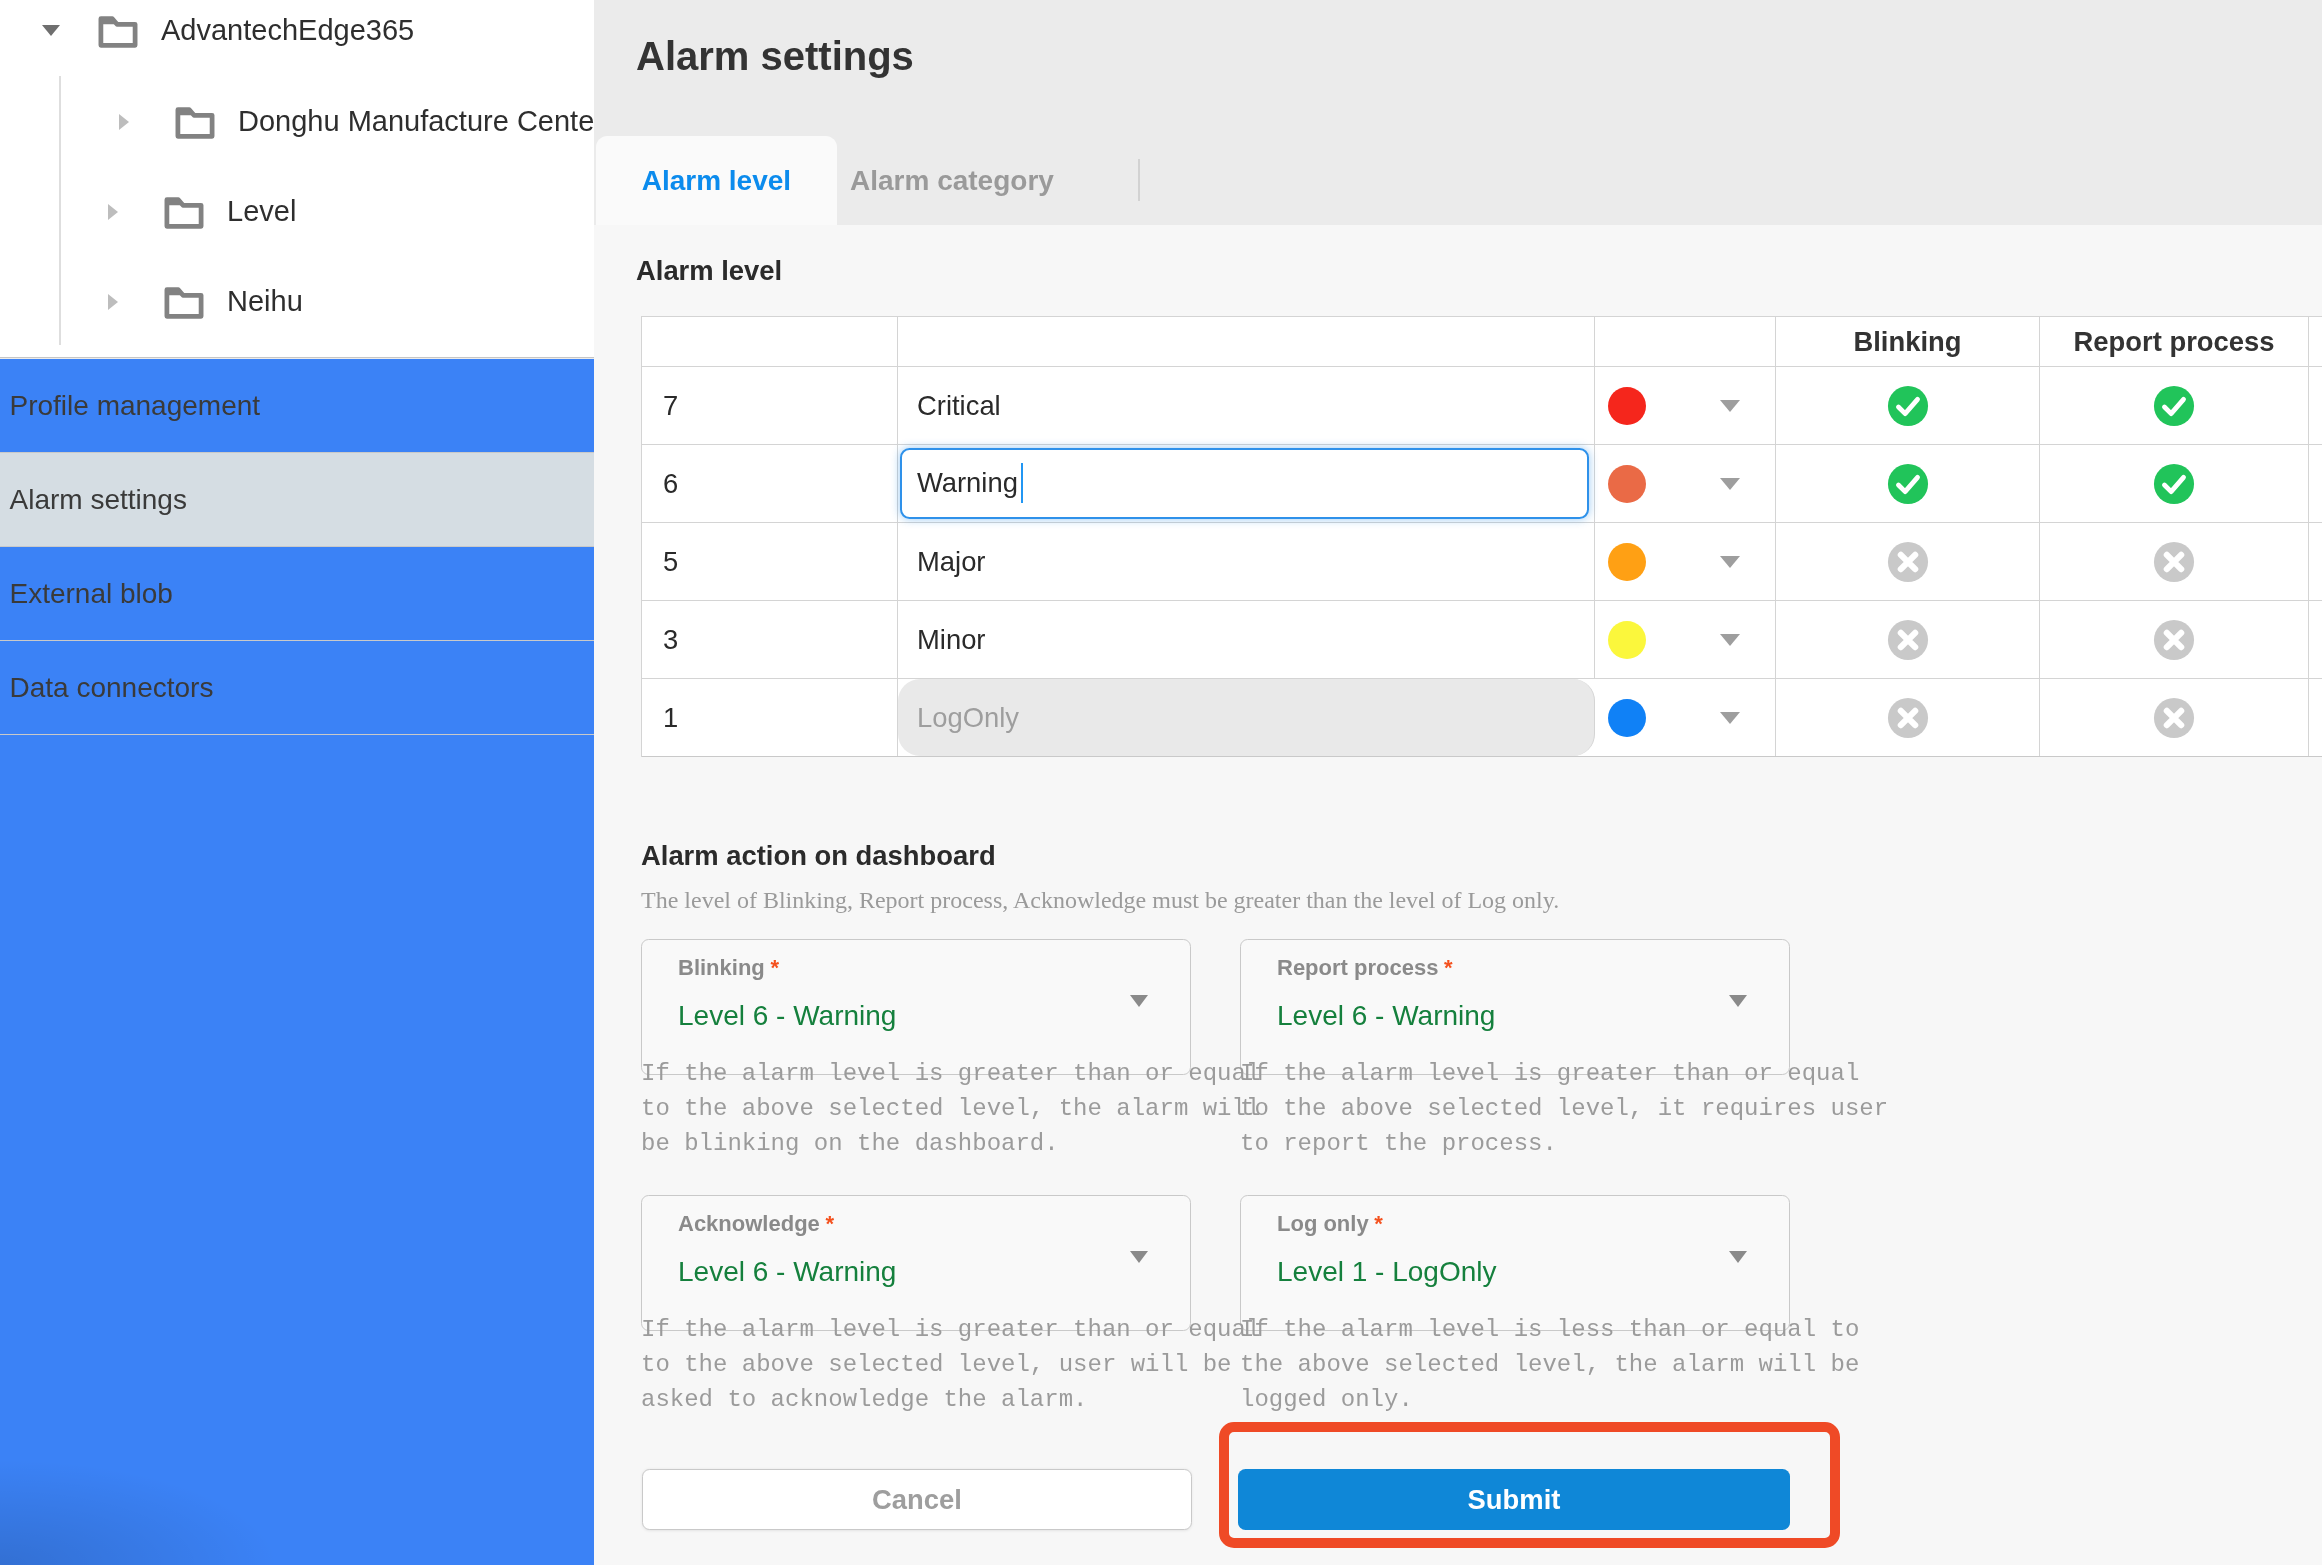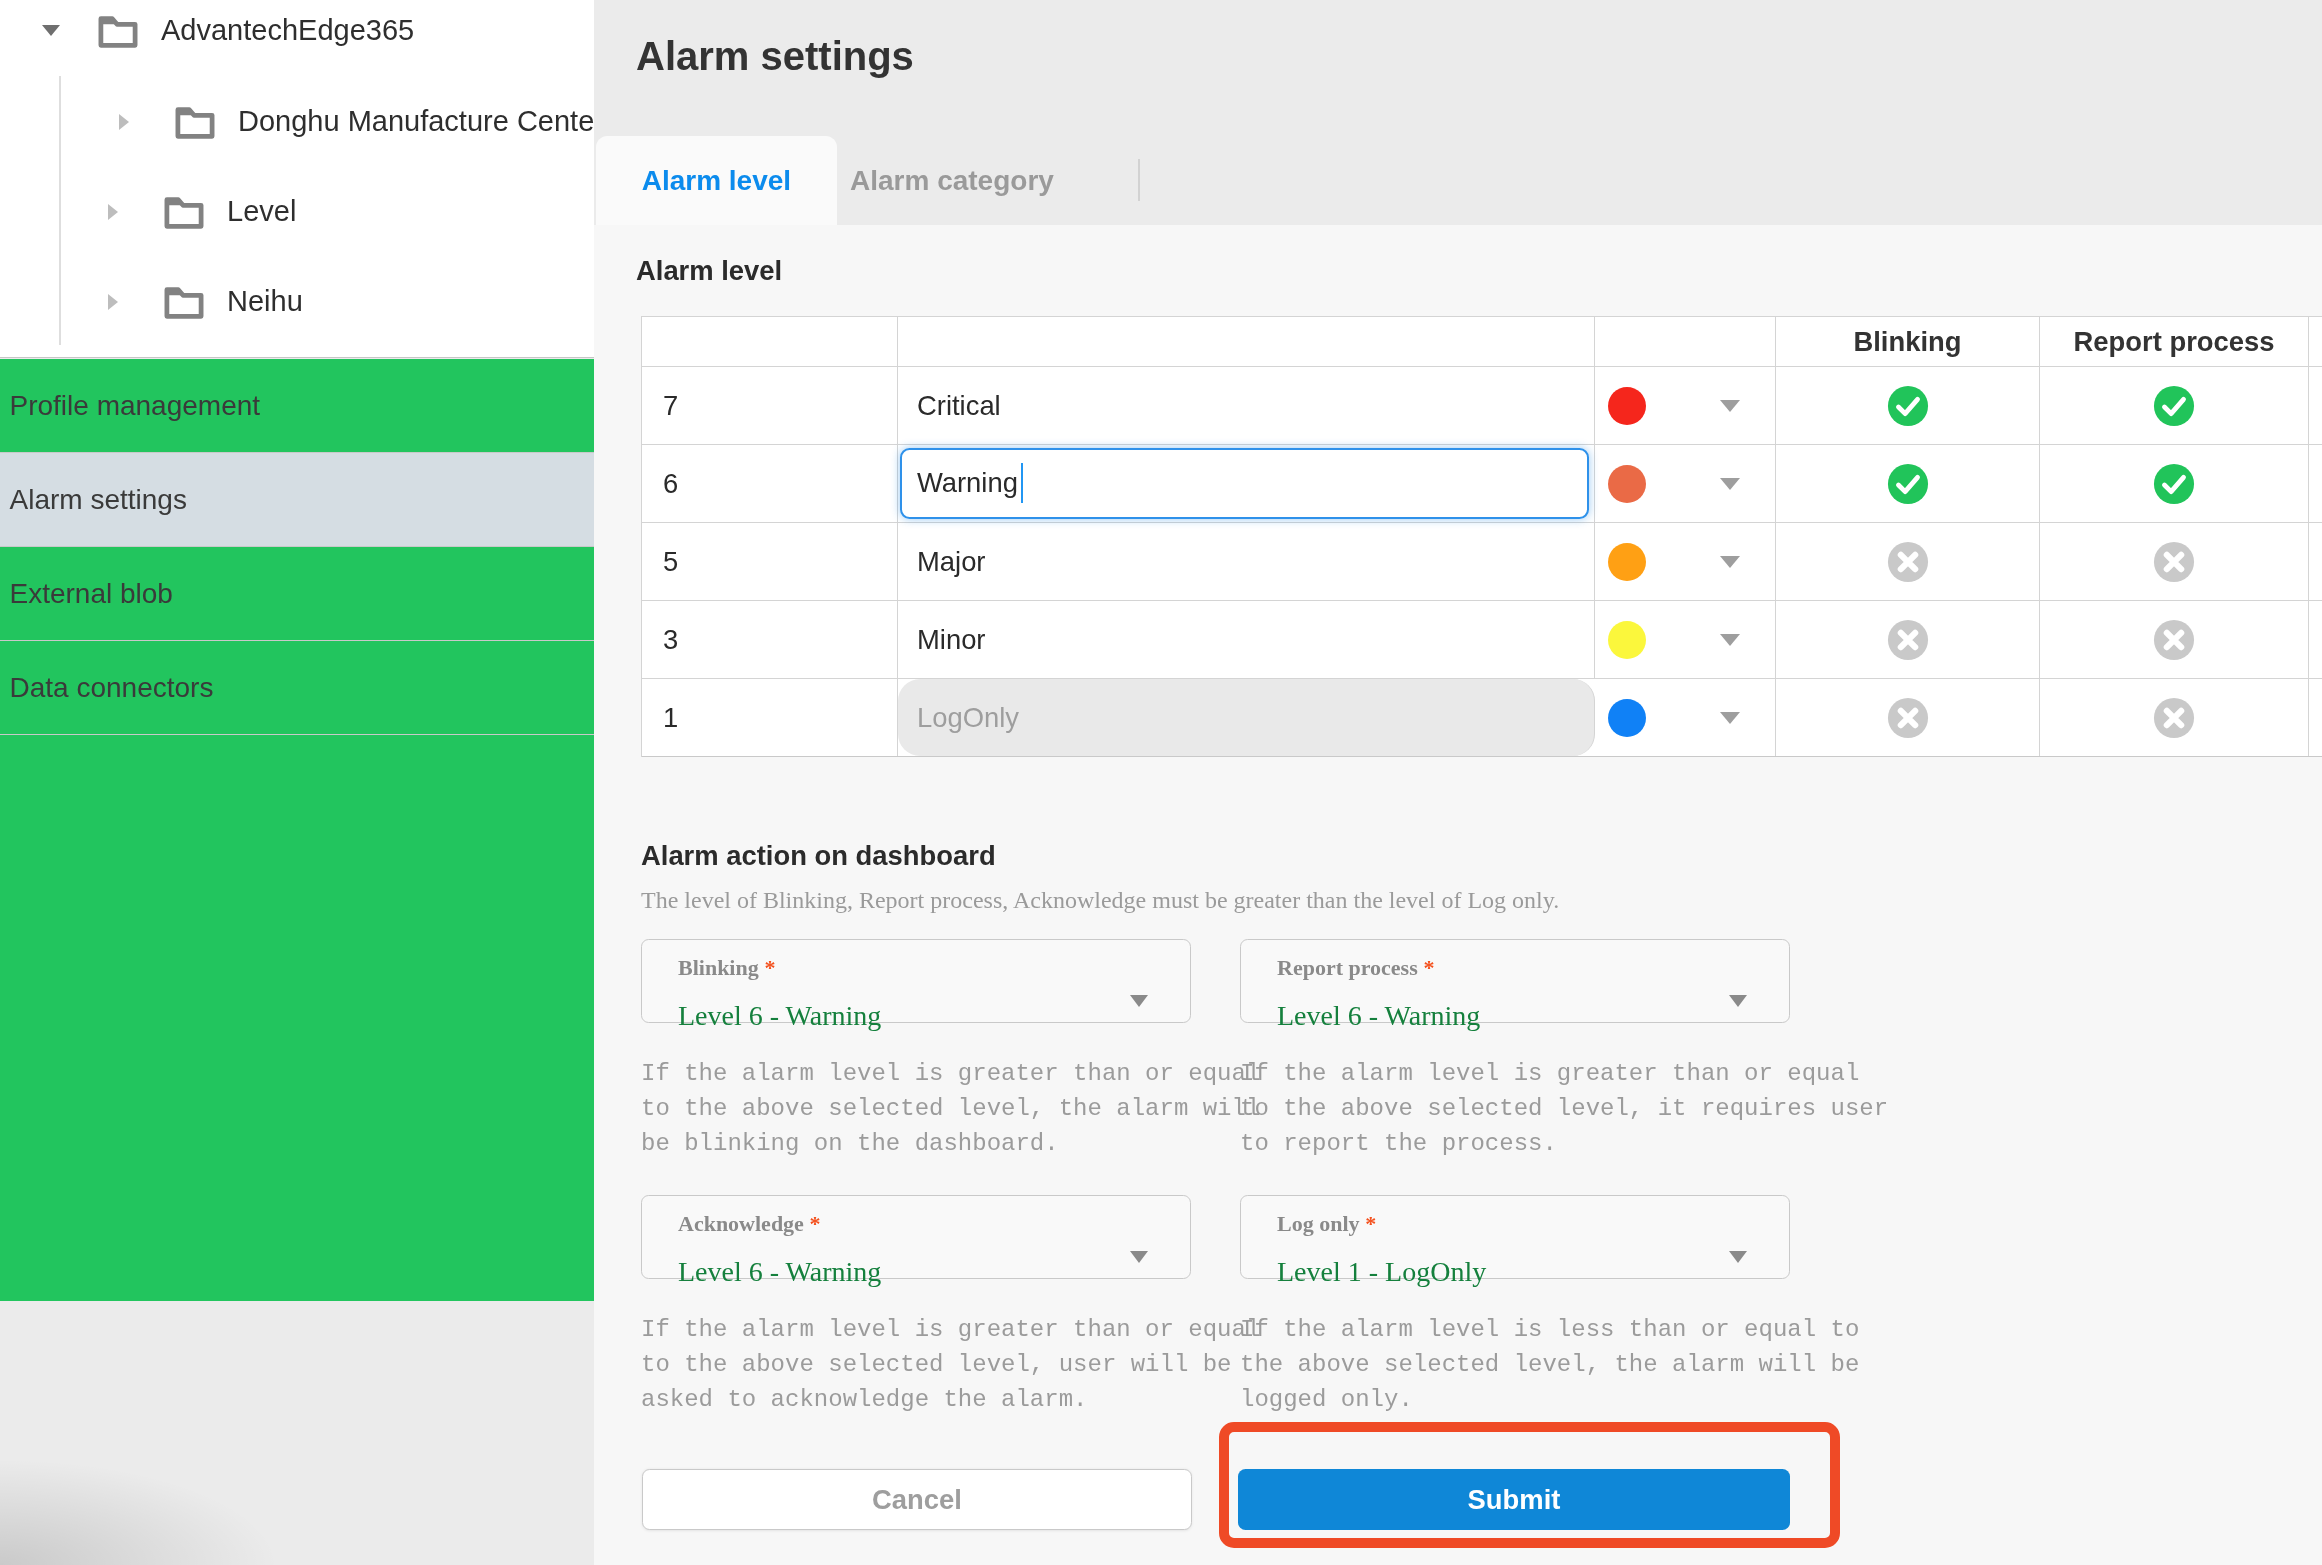--- a/index.html
+++ b/index.html
@@ -10,21 +10,21 @@
   
   #sidebar-tree { left:0; top:0; width:594px; height:358px; background:#ffffff; border-bottom:0.9px solid #c6c6c6; overflow:hidden; z-index:2; }
   .tree-guide { left:59px; top:76px; width:1.9px; height:269px; background:#dedede; }
   .tree-item { left:0; height:61px; width:594px; display:flex; align-items:center; cursor:pointer; overflow:hidden; white-space:nowrap; }
   .tree-item .caret-down { width:0; height:0; border-left:9.5px solid transparent; border-right:9.5px solid transparent; border-top:11.4px solid #6f6f6f; margin-left:42px; }
   .tree-item .caret-right { width:0; height:0; border-top:8.5px solid transparent; border-bottom:8.5px solid transparent; border-left:10.4px solid #bdbdbd; margin-left:108px; }
   .tree-item .folder { width:44px; height:38px; margin-left:36px; flex:0 0 auto; }
   .tree-item.child .folder { margin-left:44px; }
   .tree-label { margin-left:21px; font-size:29px; color:#2e2e2e; }
 
-  #sidebar-menu { left:0; top:359px; width:594px; height:942px; background:#22c55e; z-index:2; }
+  #sidebar-menu { left:0; top:359px; width:594px; height:1207px; background:#3b82f6; z-index:2; }
   .menu-item { width:594px; height:94px; display:flex; align-items:center; padding-left:9.5px; font-size:28px; color:#3a3a3a; border-bottom:0.9px solid #c9c9c9; cursor:pointer; }
   .menu-item.selected { background:#d5dde3; }
   #sidebar-shadow { left:0; top:1404px; width:594px; height:161px; background:radial-gradient(ellipse 397px 151px at 0% 100%, rgba(0,0,0,0.14), rgba(0,0,0,0) 70%); pointer-events:none; z-index:3; }
 
   
   #main-header { left:594px; top:0; width:1728px; height:225px; background:#ebebeb; }
   #page-title { left:42px; top:34px; font-size:40px; font-weight:bold; color:#333333; }
   .tab-active { left:1.9px; top:136px; width:241px; height:89px; background:#fafafa; border-radius:11.4px 11.4px 0 0; display:flex; align-items:center; justify-content:center; cursor:pointer; }
   .tab-active span { font-size:28px; font-weight:bold; color:#0b8bed; }
   .tab-inactive { left:256px; top:136px; width:274px; height:89px; display:flex; align-items:center; justify-content:flex-start; cursor:pointer; }
@@ -51,21 +51,21 @@
   .c2.disabled { background:#e9e9e9; color:#9e9e9e;border-radius:22px; }
   .color-dot { width:38px; height:38px; border-radius:50%; flex:0 0 auto; }
   .dd-arrow { width:0; height:0; border-left:10.4px solid transparent; border-right:10.4px solid transparent; border-top:12.3px solid #9e9e9e; margin-left:74px; cursor:pointer; }
   .name-input { position:absolute; left:1.9px; top:2.8px; width:689px; height:71px; background:#ffffff; border:2.8px solid #2e91ea; border-radius:9.5px; box-shadow:0 0 9.5px rgba(30,136,229,0.45); display:flex; align-items:center; padding-left:15px; font-size:27.4px; color:#2a2a2a; }
   .text-caret { display:inline-block; width:2.8px; height:40px; background:#2196f3; margin-left:2.8px; }
   .state-icon { width:42px; height:42px; }
 
   
   #action-heading { left:47px; top:615px; font-size:27.4px; font-weight:bold; color:#2b2b2b; }
   #action-desc { left:47px; top:662px; font-size:24px; color:#9a9a9a;font-family:Liberation Serif, serif; }
-  .field-box { width:550px; height:84px; border:1.9px solid #c9c9c9; border-radius:7.6px; background:#f9f9f9; cursor:pointer;font-family:Liberation Serif, serif; }
+  .field-box { width:550px; height:136px; border:1.9px solid #c9c9c9; border-radius:7.6px; background:#f9f9f9; cursor:pointer; }
   .field-label { position:absolute; left:36px; top:15px; font-size:22px; font-weight:bold; color:#8a8a8a; }
   .req { color:#f4511e; margin-left:5.7px; }
   .field-value { position:absolute; left:36px; top:60px; font-size:28px; color:#15803d; }
   .field-arrow { position:absolute; right:42px; top:55px; width:0; height:0; border-left:9.5px solid transparent; border-right:9.5px solid transparent; border-top:12.3px solid #8a8a8a; }
   .helper { font-size:24px; color:#9b9b9b; line-height:35px; width:662px;font-family:Liberation Mono, monospace; }
 
   
   #cancel-button { left:48px; top:1244px; width:550px; height:61px; background:#ffffff; border:1.9px solid #c9c9c9; border-radius:7.6px; display:flex; align-items:center; justify-content:center; font-size:27.4px; font-weight:bold; color:#9e9e9e; cursor:pointer; box-shadow:0 0.9px 2.8px rgba(0,0,0,0.08); }
   #submit-button { left:644px; top:1244px; width:552px; height:61px; background:#0f87d7; border:none; border-radius:7.6px; display:flex; align-items:center; justify-content:center; font-size:27.4px; font-weight:bold; color:#ffffff; cursor:pointer; }
   #annotation-rect { left:625px; top:1197px; width:621px; height:126px; border:10.4px solid #ef4a26; border-radius:15px; pointer-events:none; z-index:10; }

